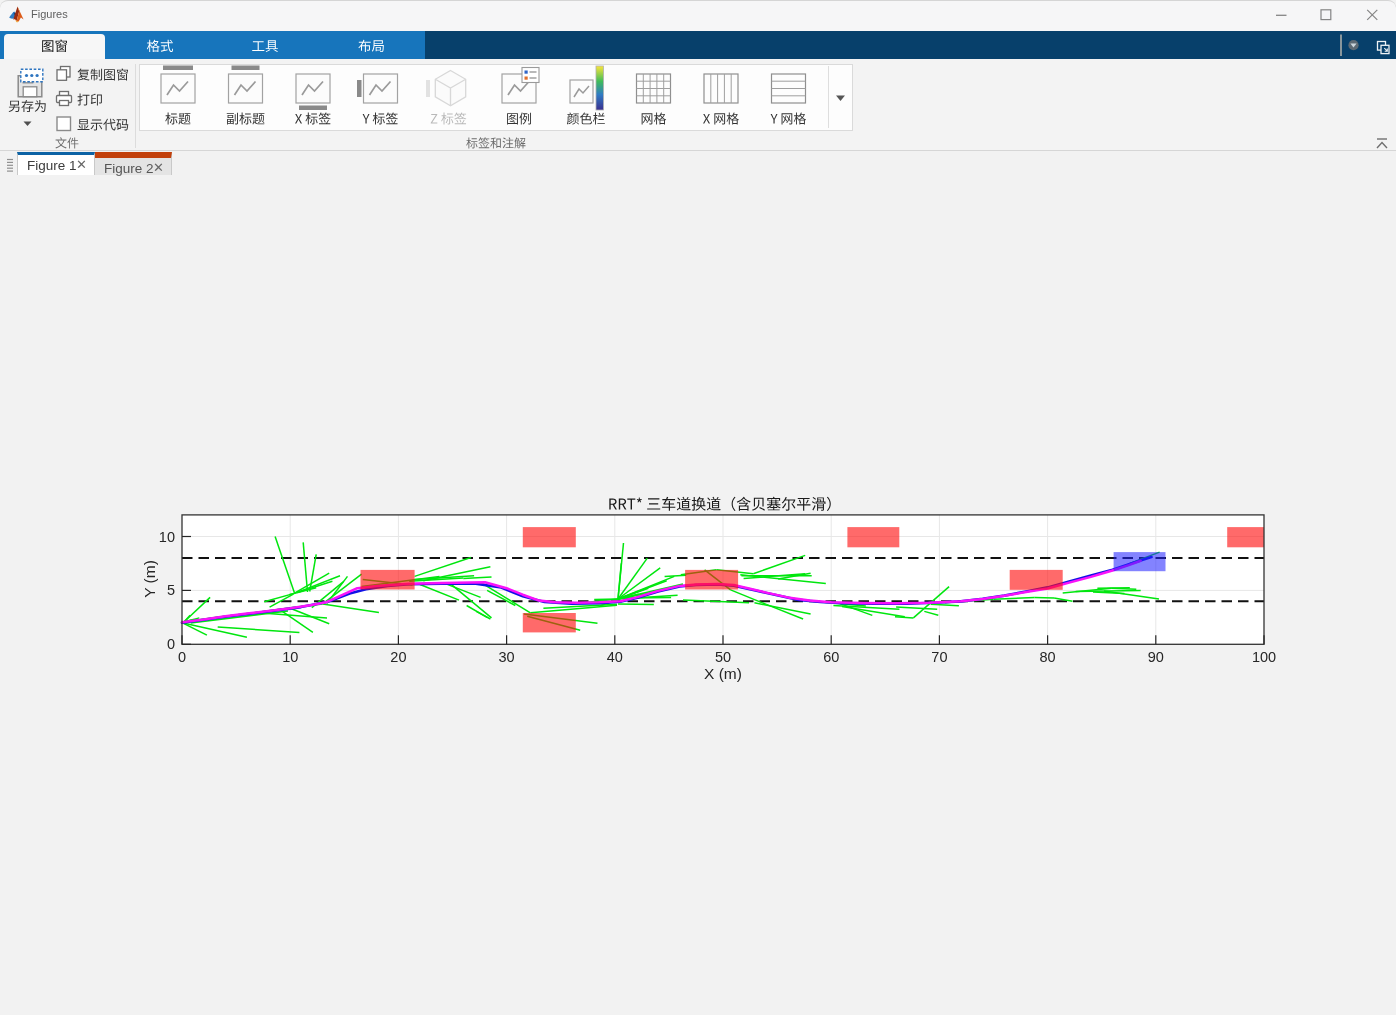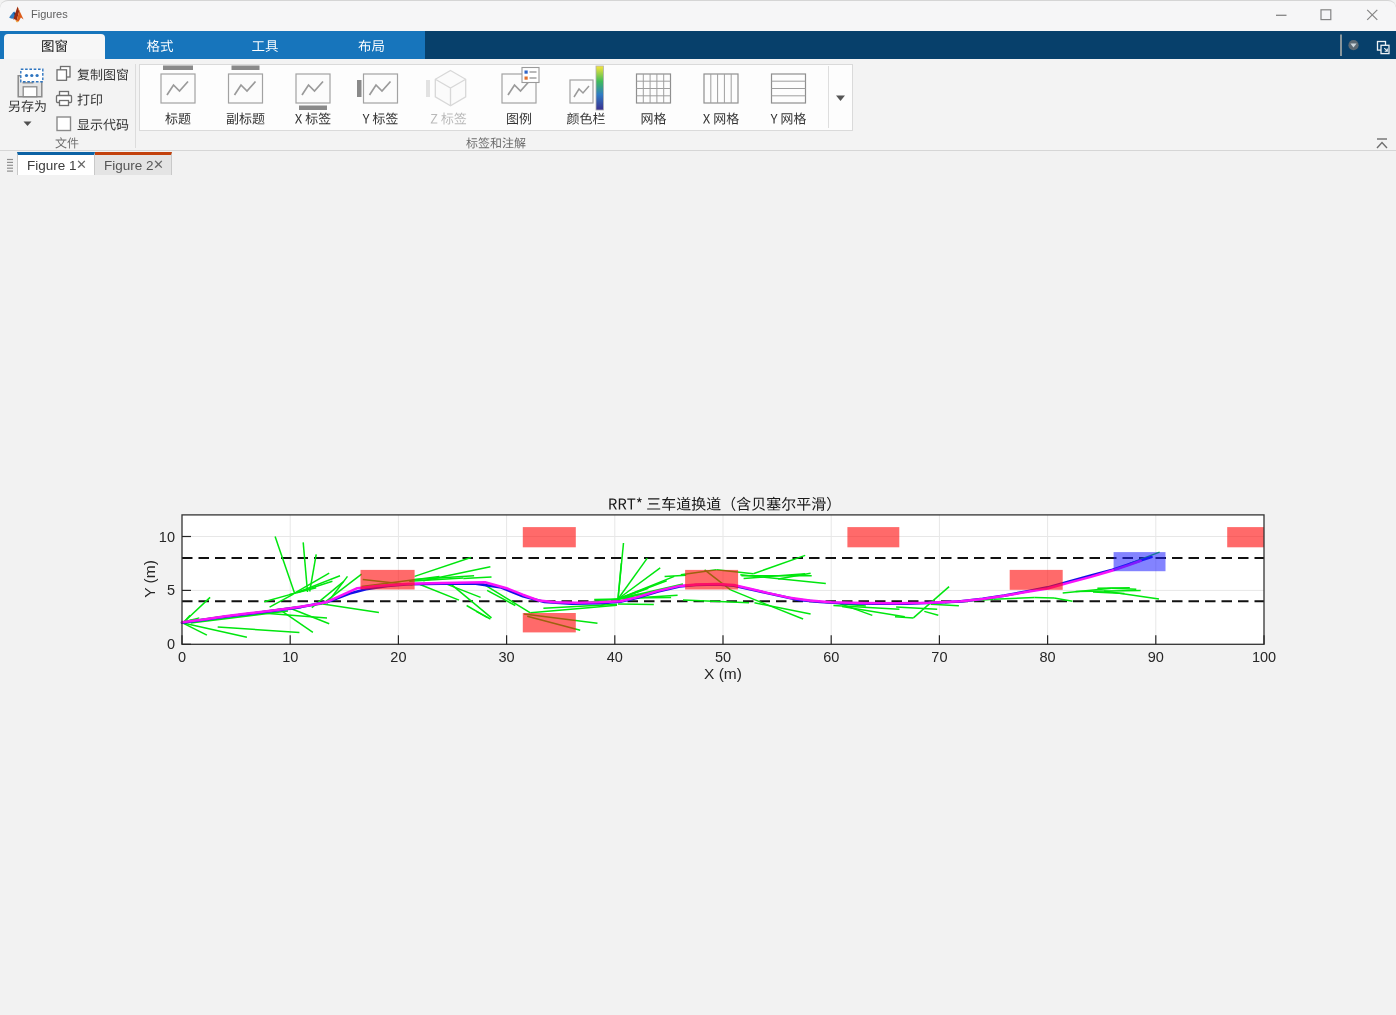--- a/index.html
+++ b/index.html
@@ -6,21 +6,21 @@
 #titlebar{left:0;top:0;width:1396px;height:30.5px;background:#f6f6f7;border-top:1px solid #d5d5d5;border-radius:8px 8px 0 0}
 #bluebar{left:0;top:30.5px;width:1396px;height:28px;background:#07406b}
 #bluelight{left:0;top:30.5px;width:425px;height:28px;background:#1775bc}
 #activetab{left:3.5px;top:33.5px;width:101px;height:25px;background:#f7f7f7;border-radius:4px 4px 0 0}
 #ribbon{left:0;top:58.5px;width:1396px;height:92.5px;background:#f3f3f3;border-bottom:1px solid #d6d6d6}
 #panel{left:139px;top:63.5px;width:714px;height:67px;background:#fdfdfd;border:1px solid #dadada}
 #vsep{left:135px;top:64px;width:1px;height:84px;background:#dcdcdc}
 #tabstrip{left:0;top:151.5px;width:1396px;height:23.5px}
 .ftab{position:absolute;top:0;height:23.5px;font-size:13.5px;color:#333}
 #ftab1{left:17px;width:78px;background:#ffffff;border-top:3px solid #0d63a5;border-left:1px solid #c9c9c9;border-right:1px solid #c9c9c9}
-#ftab2{left:95px;width:77px;background:#e4e4e4;border-top:3px solid #c2410c;border-right:1px solid #c9c9c9}
+#ftab2{left:95px;width:77px;background:#e4e4e4;border-top:6px solid #c2410c;border-right:1px solid #c9c9c9}
 .tl{position:absolute;top:3px;left:9px;color:#3c3c3c}
 .tx{position:absolute;top:2.5px;right:7px;color:#666;font-size:13px}
 #figtext{left:31px;top:7.5px;font-size:11px;color:#5f5f5f}
 svg{position:absolute;left:0;top:0}
 </style></head><body>
 <div class="abs" id="titlebar"></div>
 <div class="abs" id="bluebar"></div>
 <div class="abs" id="bluelight"></div>
 <div class="abs" id="activetab"></div>
 <div class="abs" id="ribbon"></div>

